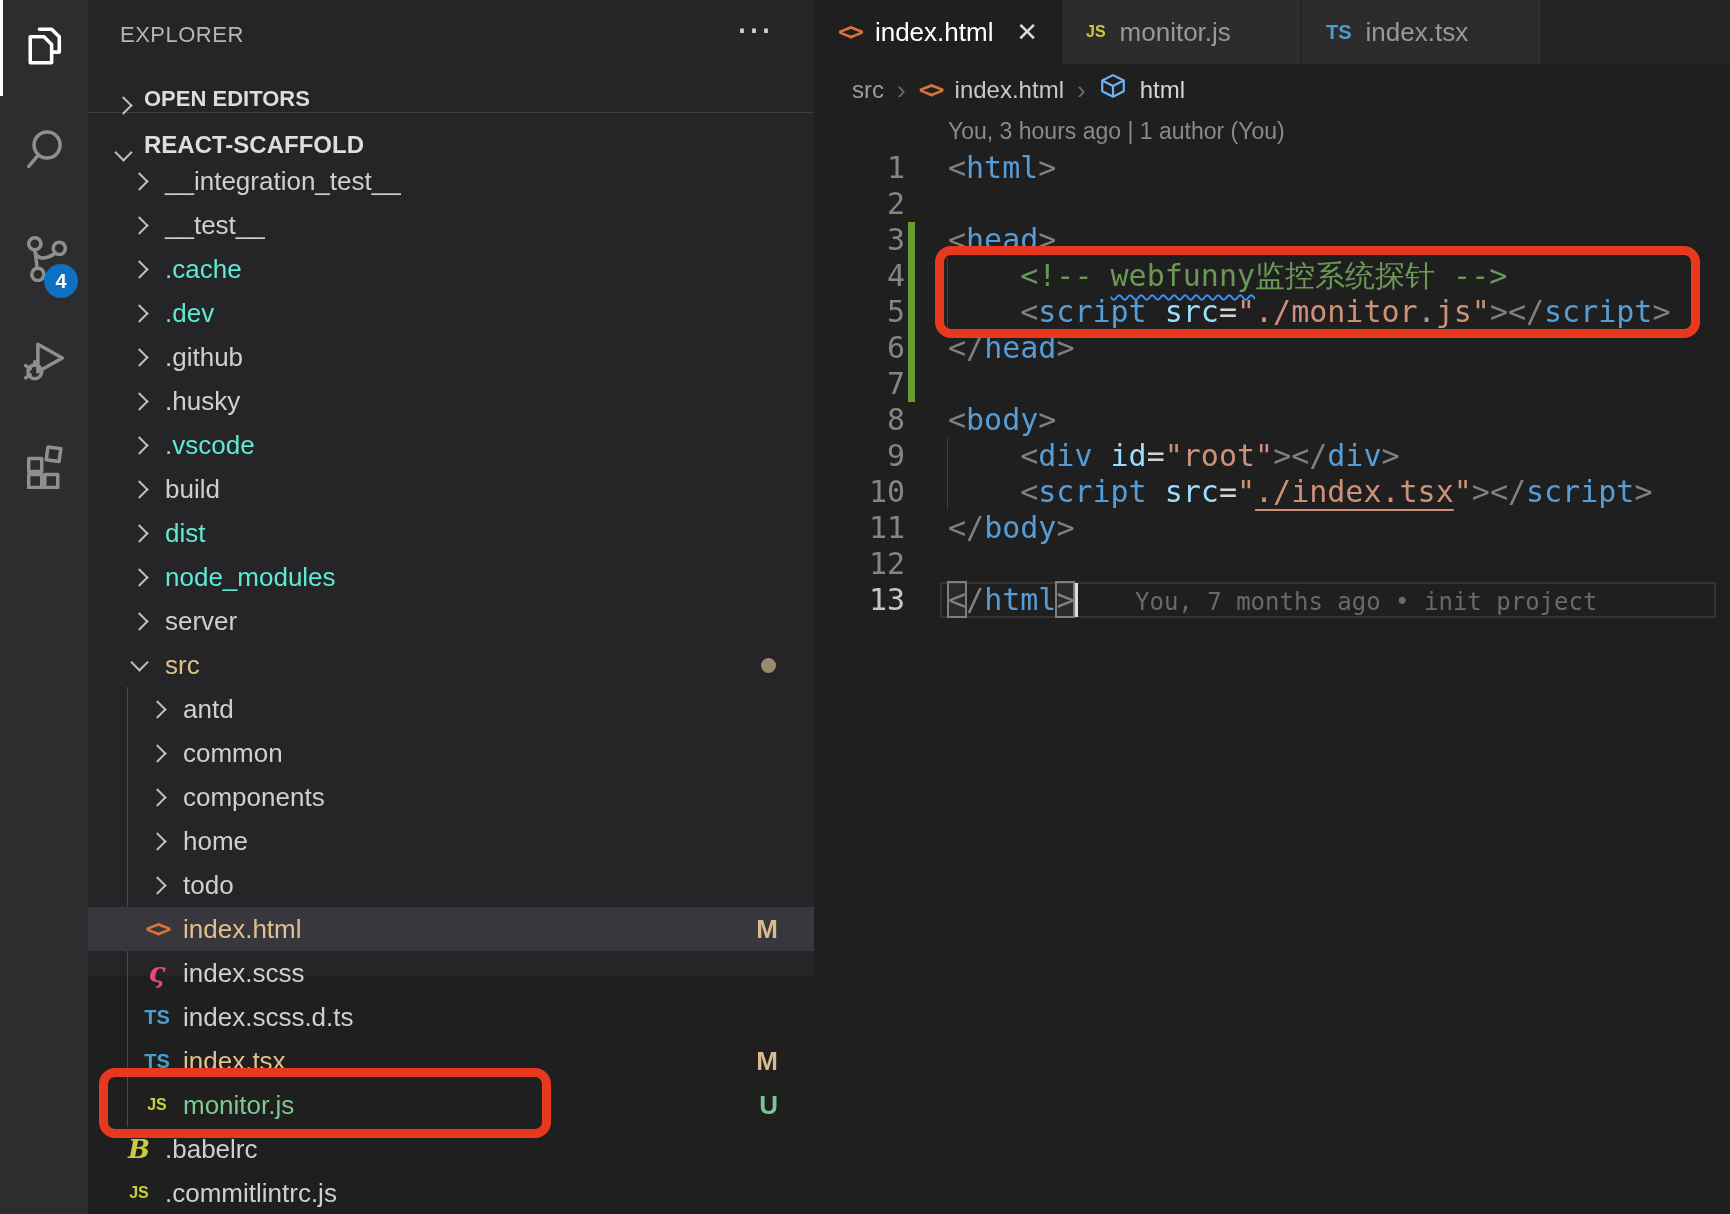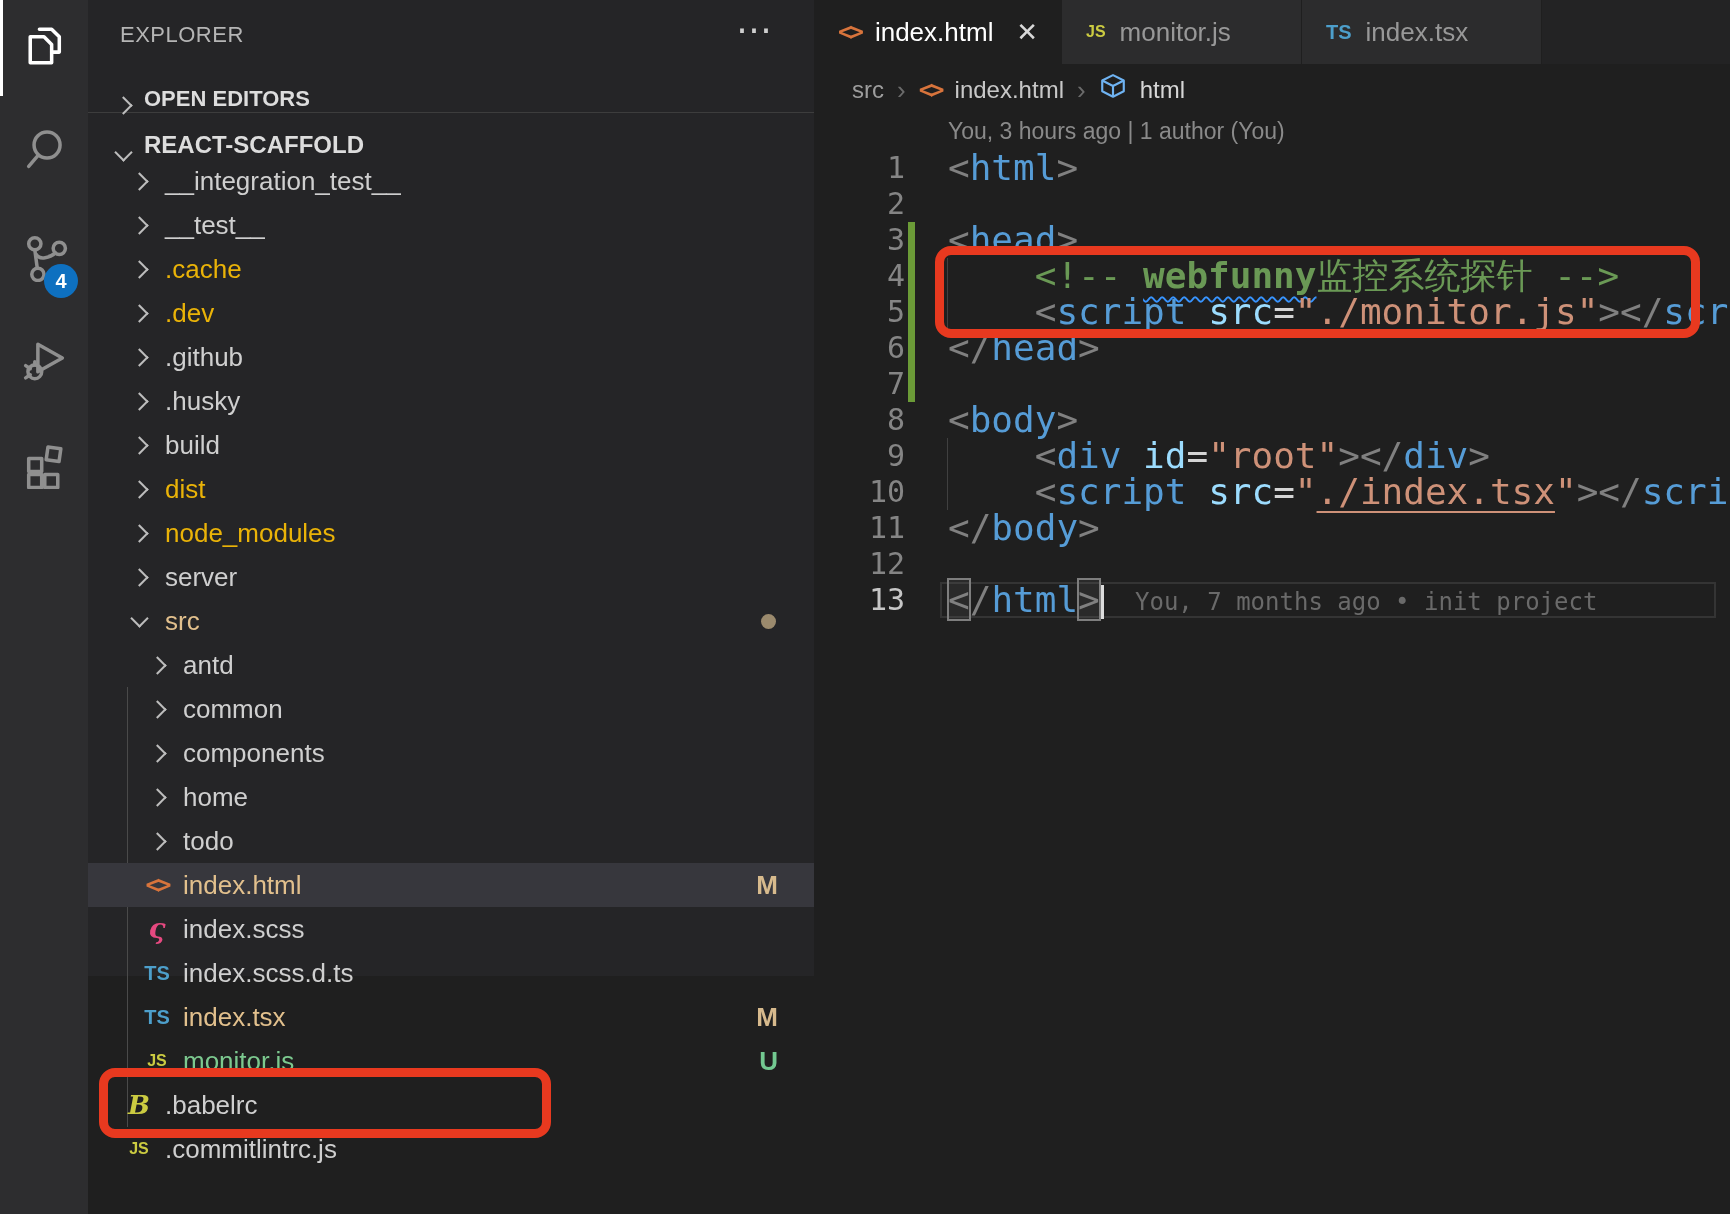--- a/index.html
+++ b/index.html
@@ -27,21 +27,21 @@
   .chev{width:11px;height:11px;border-right:2px solid #bdbdbd;border-bottom:2px solid #bdbdbd;display:inline-block;}
   .chev.right{transform:rotate(-45deg);}
   .chev.down{transform:rotate(45deg);margin-top:-5px;}
   #tree{position:absolute;top:159px;left:0;right:0;}
   .trow{height:44px;display:flex;align-items:center;position:relative;font-size:26px;color:#cfcfcf;}
   .trow.ind0{padding-left:38px;}
   .trow.ind1{padding-left:56px;}
   .trow.sel{background:#37373d;}
   .slot{width:26px;min-width:26px;display:flex;justify-content:center;margin-right:13px;}
   .tlabel{white-space:nowrap;}
-  .tlabel.dim{color:#eab308;}
+  .tlabel.dim{color:#5eead4;}
   .tlabel.mod{color:#e2c08d;}
   .tlabel.new{color:#7cc98f;}
   .badge{position:absolute;right:36px;font-weight:600;font-size:26px;}
   .badge.mod{color:#d7ba8d;}
   .badge.new{color:#73c991;}
   .dot{position:absolute;right:38px;width:15px;height:15px;border-radius:50%;background:#9b8a6d;}
   #guide{position:absolute;left:39px;top:528px;height:440px;width:1px;background:#4a4a4a;}
   .ficon{font-weight:bold;font-family:"DejaVu Sans Mono",monospace;line-height:1;}
   .ficon.html{color:#d8743c;font-size:24px;letter-spacing:-3px;}
   .ficon.js{color:#cbcb41;font-size:16px;font-family:"Liberation Sans",sans-serif;}
@@ -61,25 +61,25 @@
   .bc-sym{color:#d6d6d6;}
   #cube-icon svg{stroke:#6fb3f2;fill:none;stroke-width:2;stroke-linejoin:round;}
   #codelens{position:absolute;left:134px;top:118px;font-size:23px;color:#8a8a8a;}
   
   #code{position:absolute;left:0;top:0;right:0;bottom:0;}
   .cline{position:absolute;left:0;right:0;height:36px;z-index:2;}
   .lnum{position:absolute;left:0;width:91px;text-align:right;color:#858585;
         font-family:"DejaVu Sans Mono",monospace;font-size:30px;line-height:36px;}
   .cline.active .lnum{color:#c6c6c6;}
   .ltext{position:absolute;left:134px;top:0;white-space:pre;font-family:"DejaVu Sans Mono",monospace;
-         font-size:36px;line-height:36px;color:#d4d4d4;}
+         font-size:30px;line-height:36px;color:#d4d4d4;}
   .tk-p{color:#808080;}.tk-tag{color:#569cd6;}.tk-attr{color:#9cdcfe;}
   .tk-eq{color:#d4d4d4;}.tk-str{color:#ce9178;}.tk-cmt{color:#6a9955;}.tk-ws{}
   .lnk{text-decoration:underline;text-decoration-thickness:2px;text-underline-offset:7px;}
-  .sq{text-decoration:underline wavy #3794ff;text-decoration-thickness:2px;text-underline-offset:8px;text-decoration-skip-ink:none;font-weight:bold;}
+  .sq{text-decoration:underline wavy #3794ff;text-decoration-thickness:2px;text-underline-offset:8px;text-decoration-skip-ink:none;}
   .bx{outline:2px solid #7e7e7e;outline-offset:-1px;background:rgba(120,120,120,.12);}
   .cursor{display:inline-block;width:3px;height:34px;background:#dcdcdc;vertical-align:-7px;margin-left:1px;}
   .blame{position:absolute;left:321px;top:4px;color:#6a6a6a;font-family:"DejaVu Sans Mono",monospace;font-size:24px;line-height:32px;}
   #gutter-added{position:absolute;left:94px;top:222px;width:7px;height:180px;background:#6b9b37;z-index:1;}
   .iguide{position:absolute;left:133px;width:1px;background:#404040;z-index:1;}
   #iguide-1{top:258px;height:72px;}
   #iguide-2{top:438px;height:72px;}
   #curline{position:absolute;left:126px;top:582px;width:776px;height:36px;border:2px solid #343434;box-sizing:border-box;z-index:1;}
   
   .ann{position:absolute;border:9px solid #e8391f;border-radius:16px;box-sizing:border-box;pointer-events:none;z-index:60;}
@@ -197,20 +197,26 @@
       <div class="trow ind0">
         <span class="slot">
           <span class="chev right"></span>
         </span>
         <span class="tlabel ">.husky</span>
       </div>
       <div class="trow ind0">
         <span class="slot">
           <span class="chev right"></span>
         </span>
+        <span class="tlabel dim">.vscode</span>
+      </div>
+      <div class="trow ind0">
+        <span class="slot">
+          <span class="chev right"></span>
+        </span>
         <span class="tlabel ">build</span>
       </div>
       <div class="trow ind0">
         <span class="slot">
           <span class="chev right"></span>
         </span>
         <span class="tlabel dim">dist</span>
       </div>
       <div class="trow ind0">
         <span class="slot">

